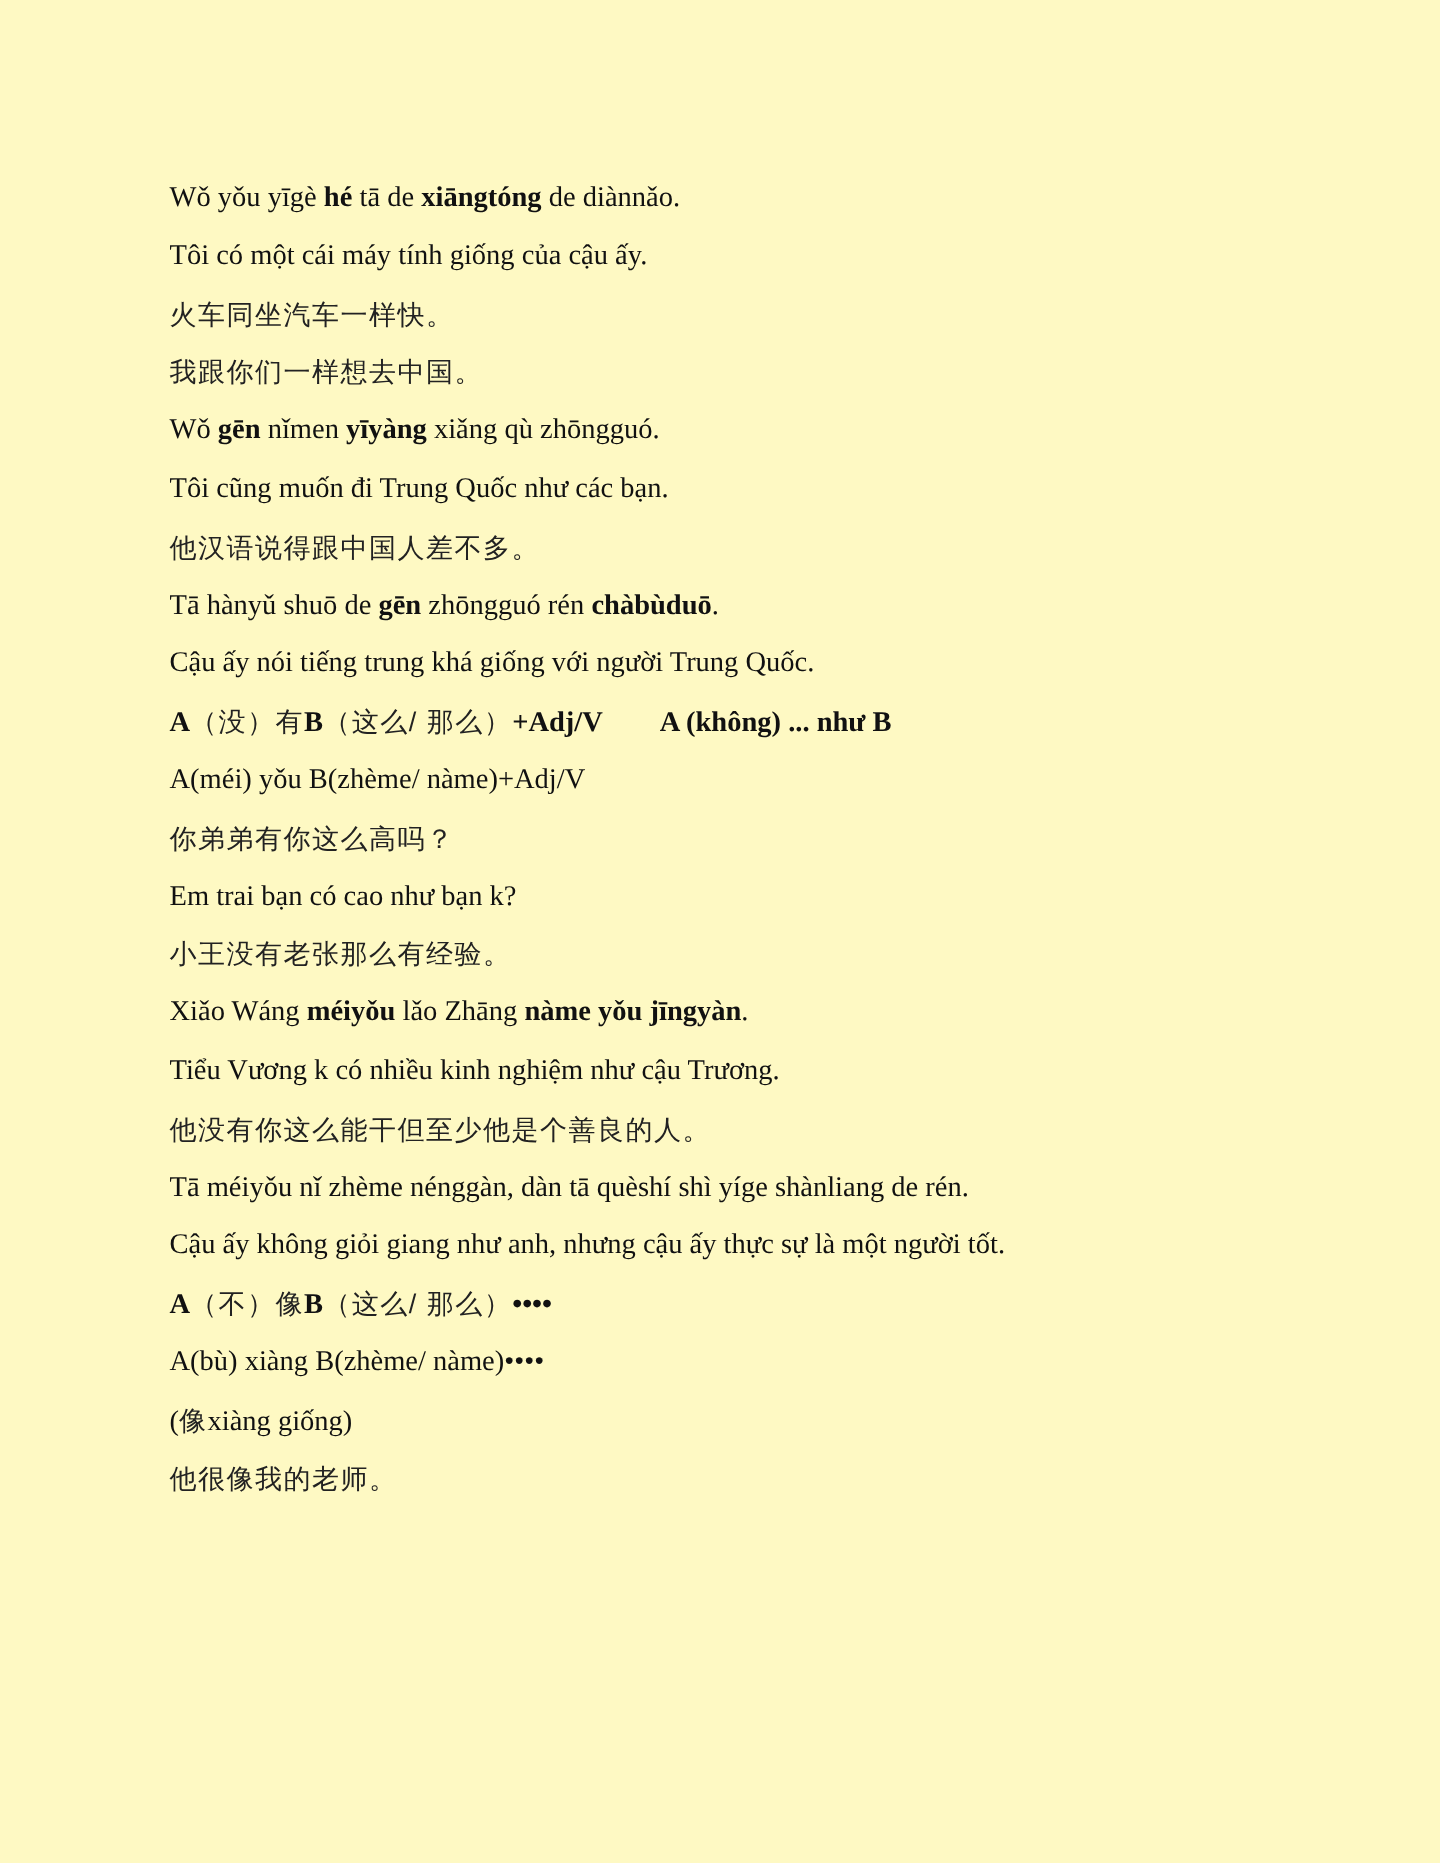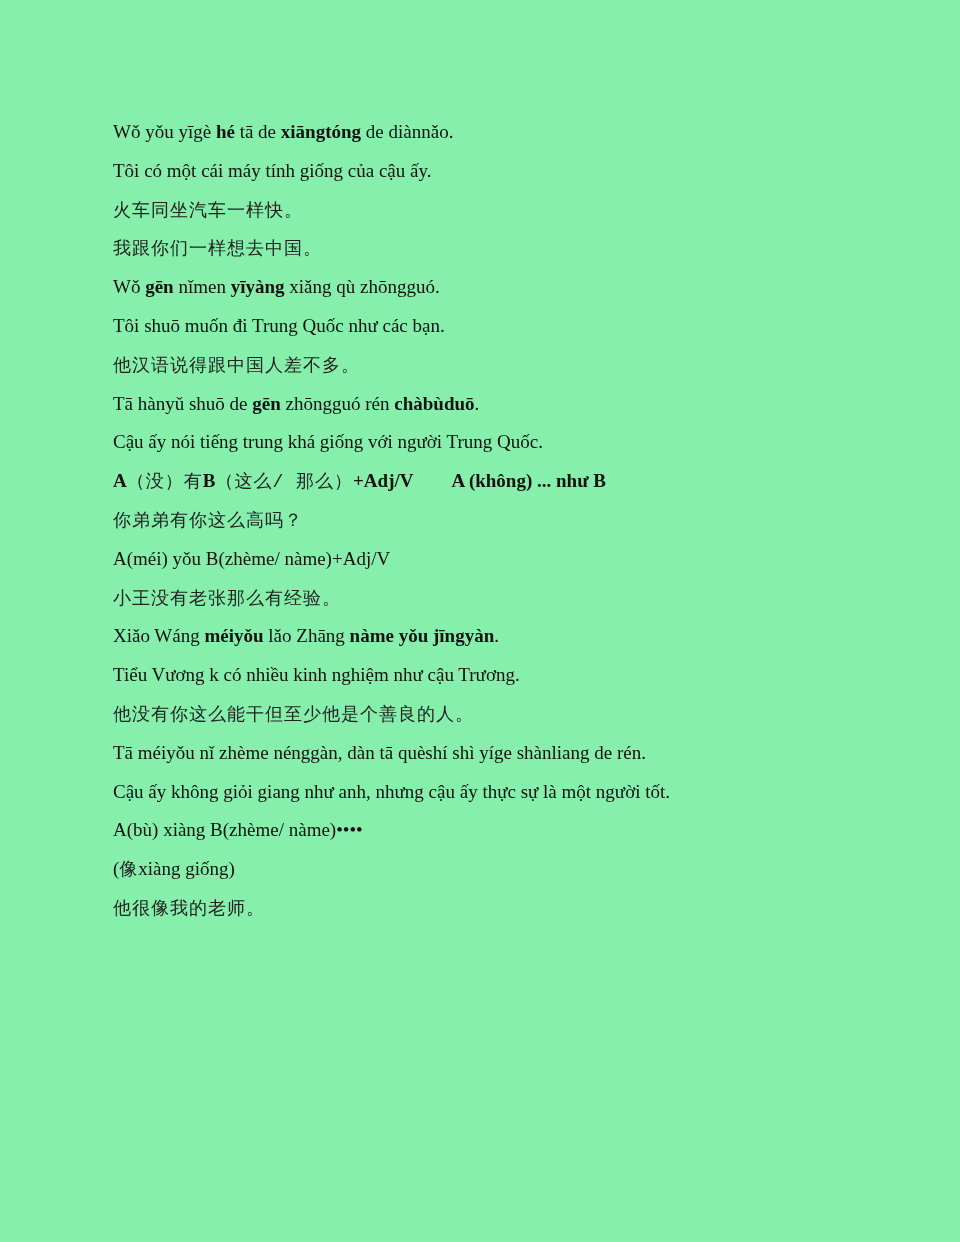--- a/index.html
+++ b/index.html
@@ -12,70 +12,72 @@
       height: 1242px;
       position: relative;
       overflow: hidden;
     }
     .page {
       position: absolute;
       left: 0;
       top: 0;
       width: 960px;
       height: 1242px;
-      background: #86efac;
+      background: #fef9c3;
     }
     .content {
       position: absolute;
       left: 113px;
       top: 113px;
       width: 760px;
     }
     .line {
       font-family: "Liberation Serif", "DejaVu Serif", serif;
       font-size: 19px;
       line-height: 38.8px;
       height: 38.8px;
       color: #111111;
       white-space: nowrap;
     }
     .line b, .line .bold {
       font-weight: bold;
     }
     .cjk {
-      font-family: Liberation Mono, monospace;
+      font-family: Liberation Sans, sans-serif;
       font-size: 18px;
       letter-spacing: 1px;
       color: #222222;
     }
     .gap {
       display: inline-block;
       width: 38px;
     }
   </style>
 </head>
 <body>
 
 <div class="page">
   <div class="content" id="content">
       <div class="line line-pinyin"><span class="">Wǒ yǒu yīgè </span><span class="bold">hé</span><span class=""> tā de </span><span class="bold">xiāngtóng</span><span class=""> de diànnǎo.</span></div>
       <div class="line line-vietnamese"><span class="">Tôi có một cái máy tính giống của cậu ấy.</span></div>
       <div class="line line-chinese"><span class="cjk">火车同坐汽车一样快。</span></div>
       <div class="line line-chinese"><span class="cjk">我跟你们一样想去中国。</span></div>
       <div class="line line-pinyin"><span class="">Wǒ </span><span class="bold">gēn</span><span class=""> nǐmen </span><span class="bold">yīyàng</span><span class=""> xiǎng qù zhōngguó.</span></div>
-      <div class="line line-vietnamese"><span class="">Tôi shuō muốn đi Trung Quốc như các bạn.</span></div>
+      <div class="line line-vietnamese"><span class="">Tôi cũng muốn đi Trung Quốc như các bạn.</span></div>
       <div class="line line-chinese"><span class="cjk">他汉语说得跟中国人差不多。</span></div>
       <div class="line line-pinyin"><span class="">Tā hànyǔ shuō de </span><span class="bold">gēn</span><span class=""> zhōngguó rén </span><span class="bold">chàbùduō</span><span class="">.</span></div>
       <div class="line line-vietnamese"><span class="">Cậu ấy nói tiếng trung khá giống với người Trung Quốc.</span></div>
       <div class="line line-structure"><span class="bold">A</span><span class="cjk">（没）有</span><span class="bold">B</span><span class="cjk">（这么/ 那么）</span><span class="bold">+Adj/V</span><span class="gap"></span><span class="bold">A (không) ... như B</span></div>
+      <div class="line line-pinyin"><span class="">A(méi) yǒu B(zhème/ nàme)+Adj/V</span></div>
       <div class="line line-chinese"><span class="cjk">你弟弟有你这么高吗？</span></div>
-      <div class="line line-pinyin"><span class="">A(méi) yǒu B(zhème/ nàme)+Adj/V</span></div>
+      <div class="line line-vietnamese"><span class="">Em trai bạn có cao như bạn k?</span></div>
       <div class="line line-chinese"><span class="cjk">小王没有老张那么有经验。</span></div>
       <div class="line line-pinyin"><span class="">Xiǎo Wáng </span><span class="bold">méiyǒu</span><span class=""> lǎo Zhāng </span><span class="bold">nàme yǒu jīngyàn</span><span class="">.</span></div>
       <div class="line line-vietnamese"><span class="">Tiểu Vương k có nhiều kinh nghiệm như cậu Trương.</span></div>
       <div class="line line-chinese"><span class="cjk">他没有你这么能干但至少他是个善良的人。</span></div>
       <div class="line line-pinyin"><span class="">Tā méiyǒu nǐ zhème nénggàn, dàn tā quèshí shì yíge shànliang de rén.</span></div>
       <div class="line line-vietnamese"><span class="">Cậu ấy không giỏi giang như anh, nhưng cậu ấy thực sự là một người tốt.</span></div>
+      <div class="line line-structure"><span class="bold">A</span><span class="cjk">（不）像</span><span class="bold">B</span><span class="cjk">（这么/ 那么）</span><span class="bold">••••</span></div>
       <div class="line line-pinyin"><span class="">A(bù) xiàng B(zhème/ nàme)••••</span></div>
       <div class="line line-note"><span class="">(</span><span class="cjk">像</span><span class="">xiàng giống)</span></div>
       <div class="line line-chinese"><span class="cjk">他很像我的老师。</span></div>
     </div>
 </div>
 
 </body></html>

